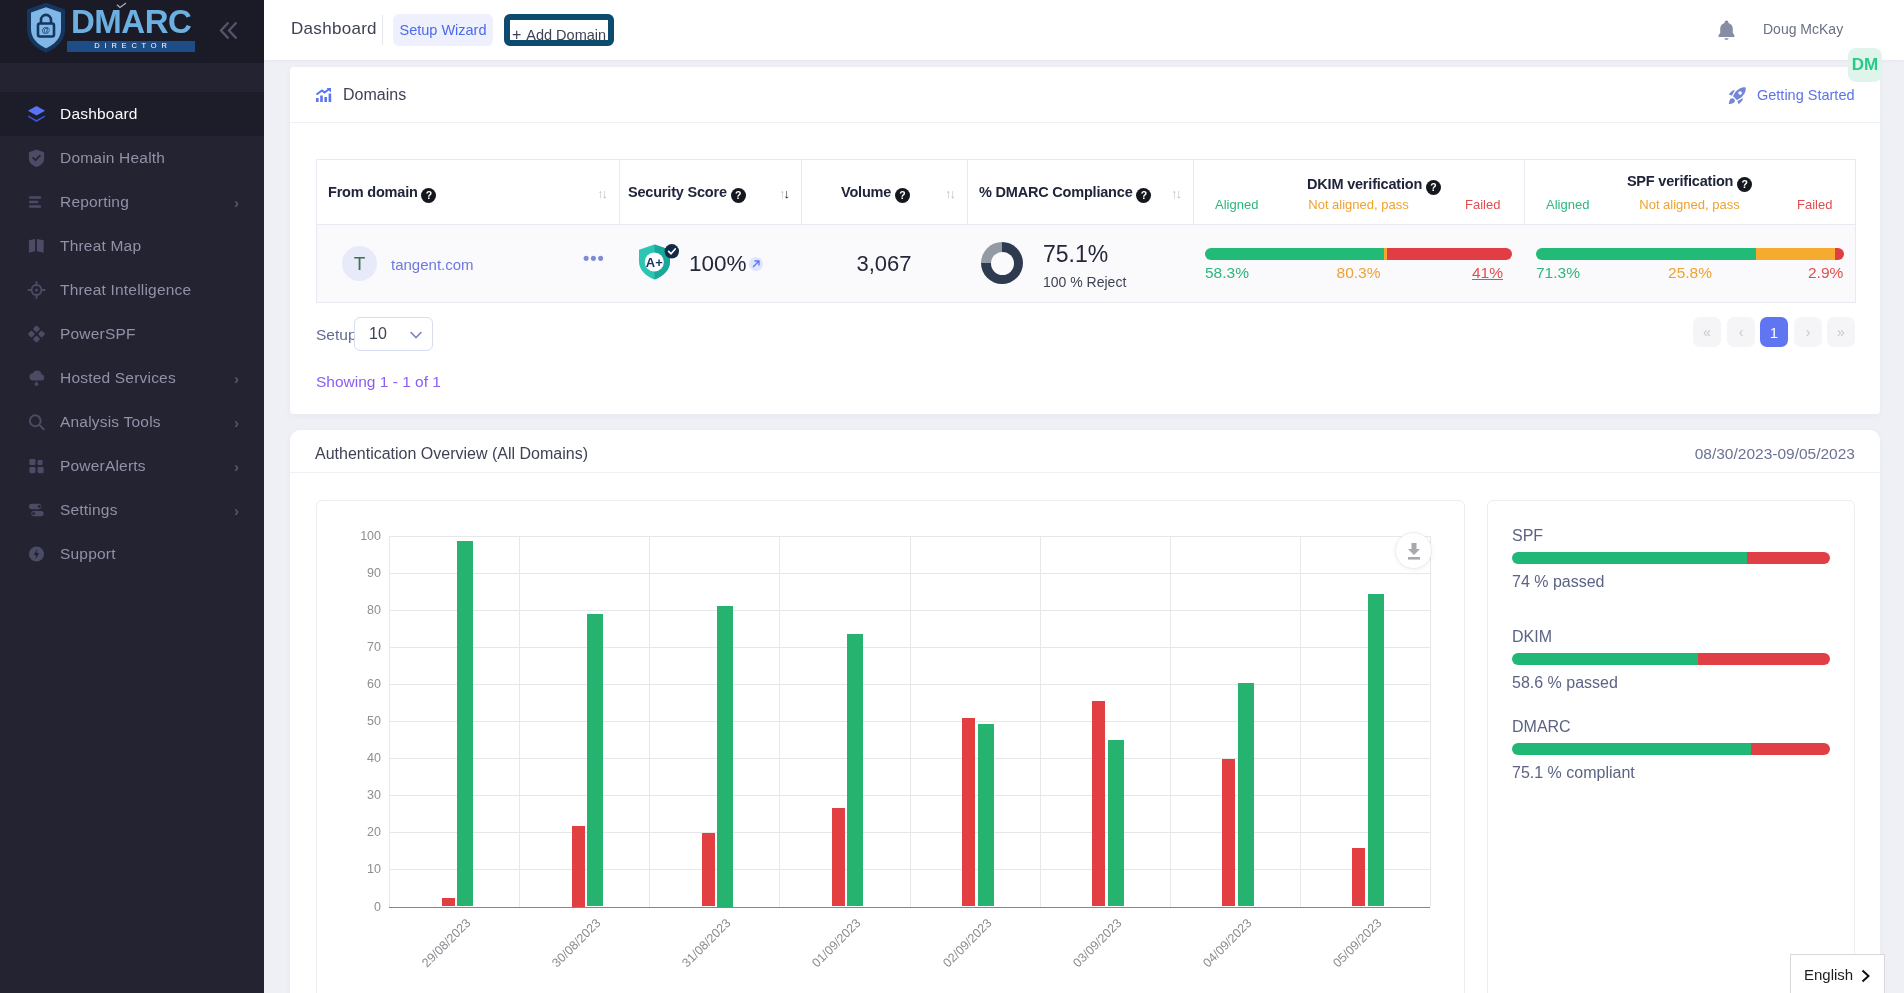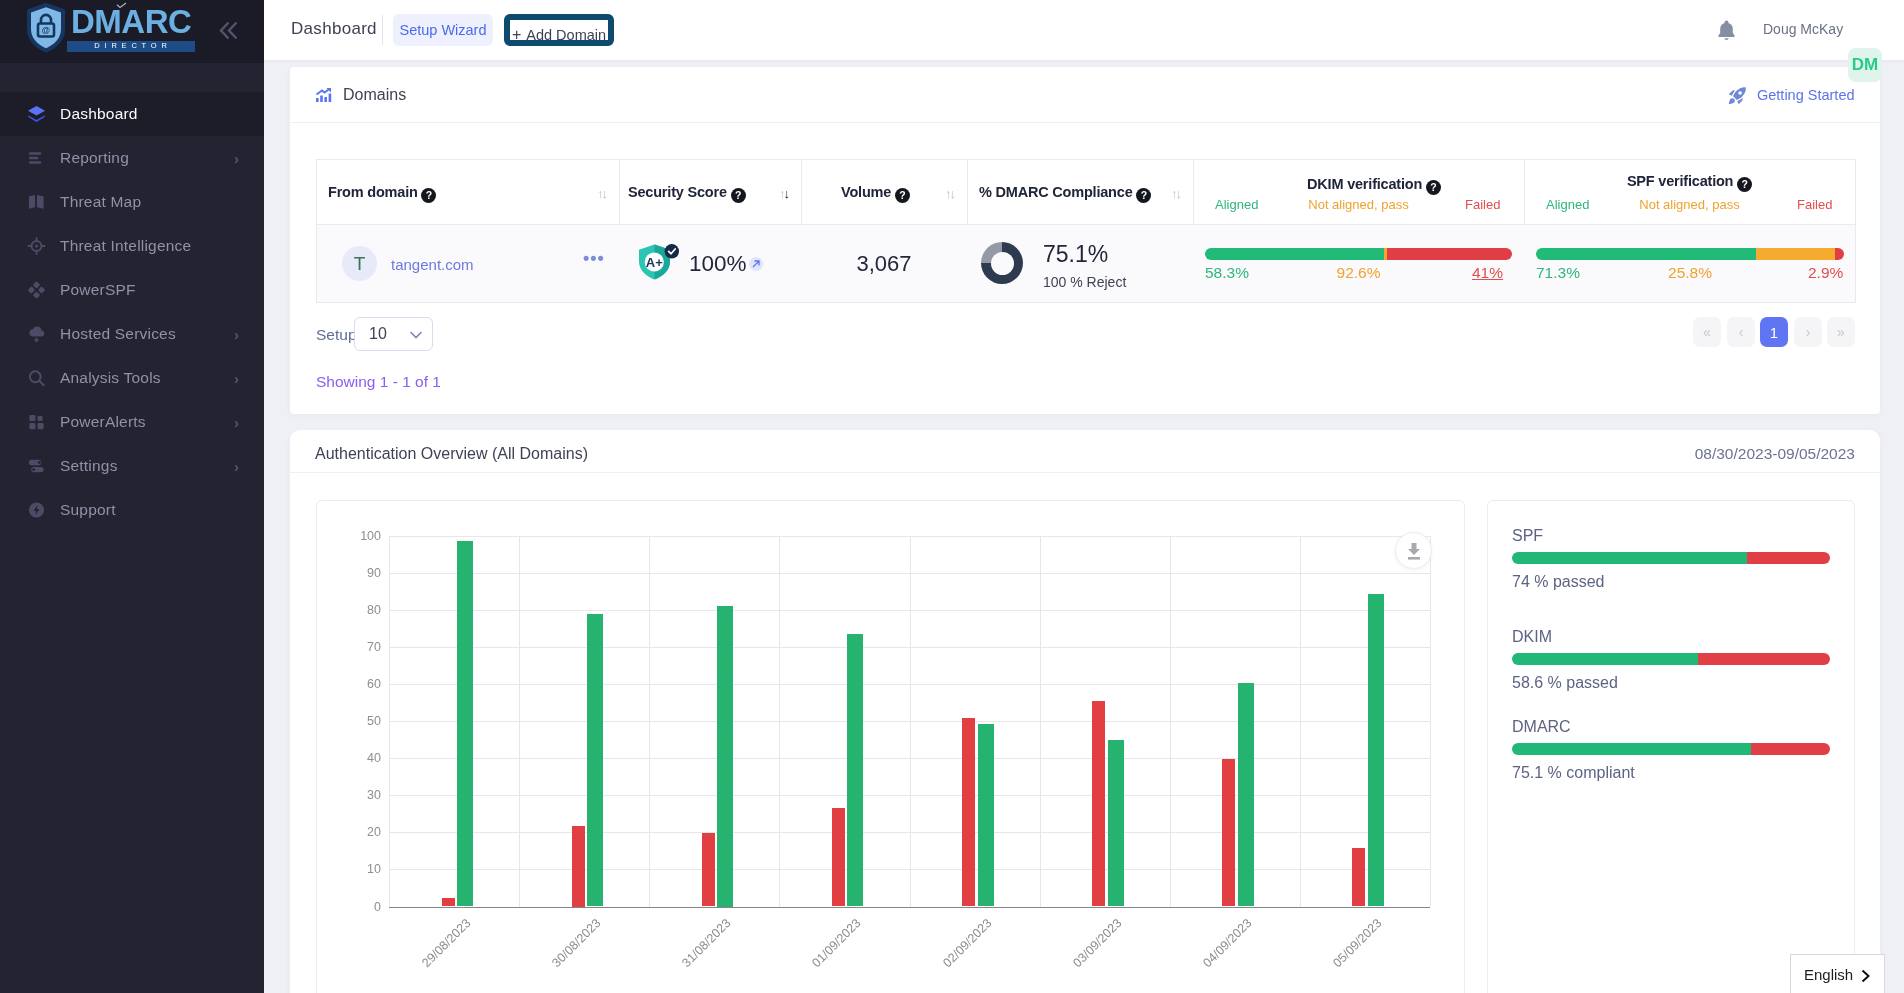--- a/index.html
+++ b/index.html
@@ -64,20 +64,27 @@
         <path d="M10.5 1.5 L3 9.5 L10.5 17.5 M18.5 1.5 L11 9.5 L18.5 17.5" stroke="#53536e" stroke-width="2.4" fill="none"></path>
       </svg>
 </div>
 <div id="navlist">
 <div class="nav active">
         <svg class="ic" viewBox="0 0 20 20">
           <path d="M10 1.5 L19 6.5 10 11.5 1 6.5 Z" fill="#5a73f5"></path>
           <path d="M1.5 11.5 L10 16.2 18.5 11.5 L19 13 10 18.3 1 13 Z" fill="#3d54e0"></path>
         </svg>
         <span class="tx">Dashboard</span>
+      </div>
+<div class="nav">
+        <svg class="ic" viewBox="0 0 20 20">
+          <path d="M10 1 L18 4 V10.5 C18 15.5 14 18 10 19.5 C6 18 2 15.5 2 10.5 V4 Z" fill="#4b4b66"></path>
+          <path d="M6.5 9.8 L9 12.3 L13.6 7.6" stroke="#232331" stroke-width="1.8" fill="none" stroke-linecap="round"></path>
+        </svg>
+        <span class="tx">Domain Health</span>
       </div>
 <div class="nav">
         <svg class="ic" viewBox="0 0 20 20">
           <rect x="2" y="4" width="13" height="2.6" rx="1.3" fill="#4b4b66"></rect>
           <rect x="2" y="8.7" width="10" height="2.6" rx="1.3" fill="#4b4b66"></rect>
           <rect x="2" y="13.4" width="13" height="2.6" rx="1.3" fill="#4b4b66"></rect>
         </svg>
         <span class="tx">Reporting</span>
         <span class="ch">›</span>
       </div>
@@ -222,21 +229,21 @@
       <div class="abs" style="left:9.5px;top:9.5px;width:23px;height:23px;border-radius:50%;background:#fafafc;"></div>
     </div>
 <div class="abs" style="left:726px;top:81px;font-size:23px;color:#23273a;">75.1%</div>
 <div class="abs" style="left:726px;top:114px;font-size:14px;color:#3f4254;">100 % Reject</div>
 <div class="abs" style="left:888px;top:88px;width:307px;height:12px;border-radius:6px;overflow:hidden;">
       <div class="seg" style="width:58.3%;background:#21ba77;"></div>
       <div class="seg" style="width:0.9%;background:#f3a72e;"></div>
       <div class="seg" style="width:40.8%;background:#e03e44;"></div>
     </div>
 <div class="barlbl g" style="left:888px;top:104px;">58.3%</div>
-<div class="barlbl o" style="left:888px;top:104px;width:307px;text-align:center;">92.6%</div>
+<div class="barlbl o" style="left:888px;top:104px;width:307px;text-align:center;">80.3%</div>
 <div class="barlbl r" style="left:1155px;top:104px;text-decoration:underline;">41%</div>
 <div class="abs" style="left:1219px;top:88px;width:308px;height:12px;border-radius:6px;overflow:hidden;">
       <div class="seg" style="width:71.3%;background:#21ba77;"></div>
       <div class="seg" style="width:25.8%;background:#f5ab30;"></div>
       <div class="seg" style="width:2.9%;background:#e03e44;"></div>
     </div>
 <div class="barlbl g" style="left:1219px;top:104px;">71.3%</div>
 <div class="barlbl o" style="left:1219px;top:104px;width:308px;text-align:center;">25.8%</div>
 <div class="barlbl r" style="left:1491px;top:104px;">2.9%</div>
 </div>

